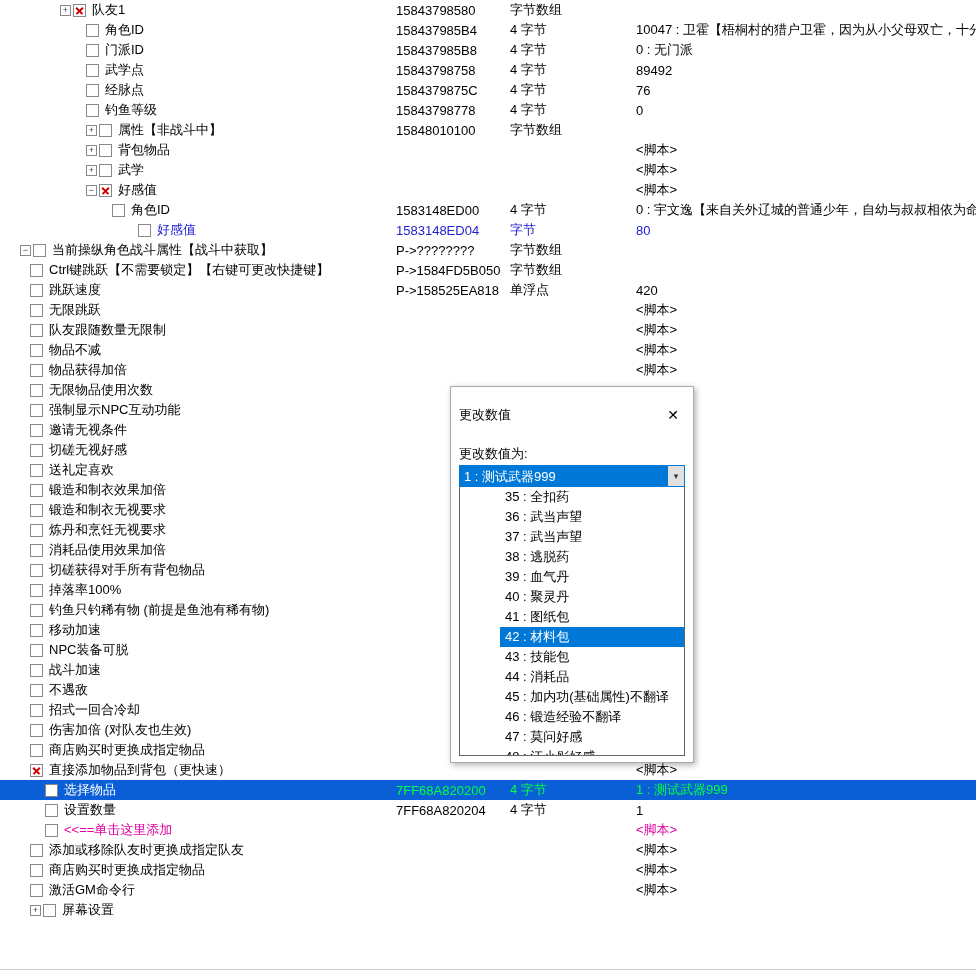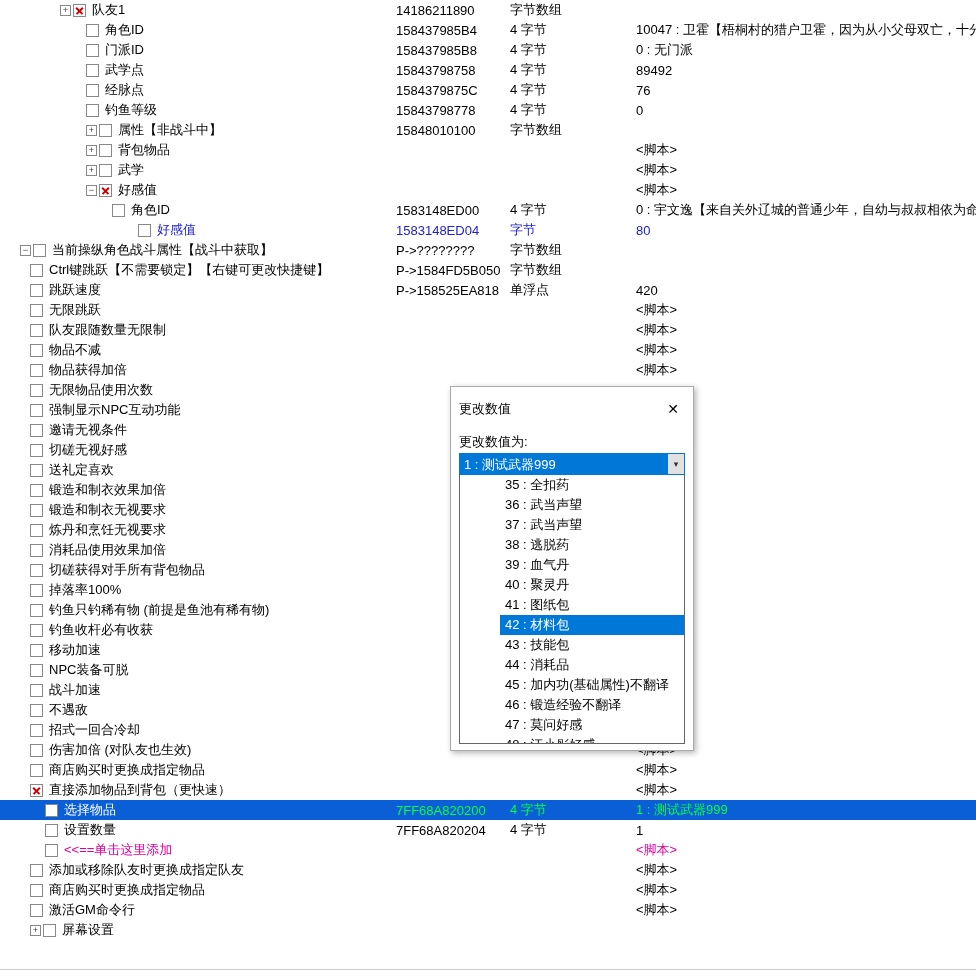--- a/index.html
+++ b/index.html
@@ -17,21 +17,21 @@
 .chk.x::after  { transform: rotate(-45deg); }
 .ind { display: inline-block; }
 .blue { color: #2020d0; }
 .magenta { color: #e000a0; }
 .sel-row { background: #0a5fd6; color: #fff; }
 .sel-row .cell-addr, .sel-row .cell-type { color: #00ff40; text-align: center; }
 .sel-row .cell-val { color: #00ff40; }
 .sel-row .chk { background: #fff; }
 
 .dialog { position: absolute; left: 450px; top: 386px; width: 244px; background: #fff; border: 1px solid #aaa; box-shadow: 2px 2px 6px rgba(0,0,0,0.3); }
-.dlg-title { display: flex; justify-content: space-between; align-items: center; padding: 12px 8px; }
+.dlg-title { display: flex; justify-content: space-between; align-items: center; padding: 18px 8px; }
 .dlg-close { width: 24px; height: 20px; display: flex; align-items: center; justify-content: center; font-size: 14px; }
 .dlg-body { padding: 2px 8px 6px; }
 .combo-box { border: 1px solid #0078d7; display: flex; height: 22px; }
 .combo-sel { flex: 1; background: #0078d7; color: #fff; padding: 2px 4px; }
 .combo-arrow { width: 17px; background: #e1e1e1; display: flex; align-items: center; justify-content: center; font-size: 9px; color: #333; border-left: 1px solid #0078d7; }
 .dropdown { border: 1px solid #666; border-top: none; }
 .dd-list { max-height: 268px; overflow-y: scroll; margin-left: 40px; }
 .dd-item { padding: 1px 5px; }
 .dd-item.hl { background: #0078d7; color: #fff; }
 .dd-list::-webkit-scrollbar { width: 17px; }
@@ -44,21 +44,21 @@
 <body>
 
 <div class="tree" id="tree">
     <div class="row">
       <span class="cell-name">
         <span class="ind" style="width: 60px;"></span>
         <span class="exp">+</span>
         <span class="chk x"></span>
         <span>队友1</span>
       </span>
-      <span class="cell-addr">14186211890</span>
+      <span class="cell-addr">15843798580</span>
       <span class="cell-type">字节数组</span>
     </div>
     <div class="row">
       <span class="cell-name">
         <span class="ind" style="width: 86px;"></span>
         <span class="chk"></span>
         <span>角色ID</span>
       </span>
       <span class="cell-addr">158437985B4</span>
       <span class="cell-type">4 字节</span>
@@ -297,27 +297,20 @@
         <span class="ind" style="width: 30px;"></span>
         <span class="chk"></span>
         <span>掉落率100%</span>
       </span>
     </div>
     <div class="row">
       <span class="cell-name">
         <span class="ind" style="width: 30px;"></span>
         <span class="chk"></span>
         <span>钓鱼只钓稀有物  (前提是鱼池有稀有物)</span>
-      </span>
-    </div>
-    <div class="row">
-      <span class="cell-name">
-        <span class="ind" style="width: 30px;"></span>
-        <span class="chk"></span>
-        <span>钓鱼收杆必有收获</span>
       </span>
     </div>
     <div class="row">
       <span class="cell-name">
         <span class="ind" style="width: 30px;"></span>
         <span class="chk"></span>
         <span>移动加速</span>
       </span>
     </div>
     <div class="row">

